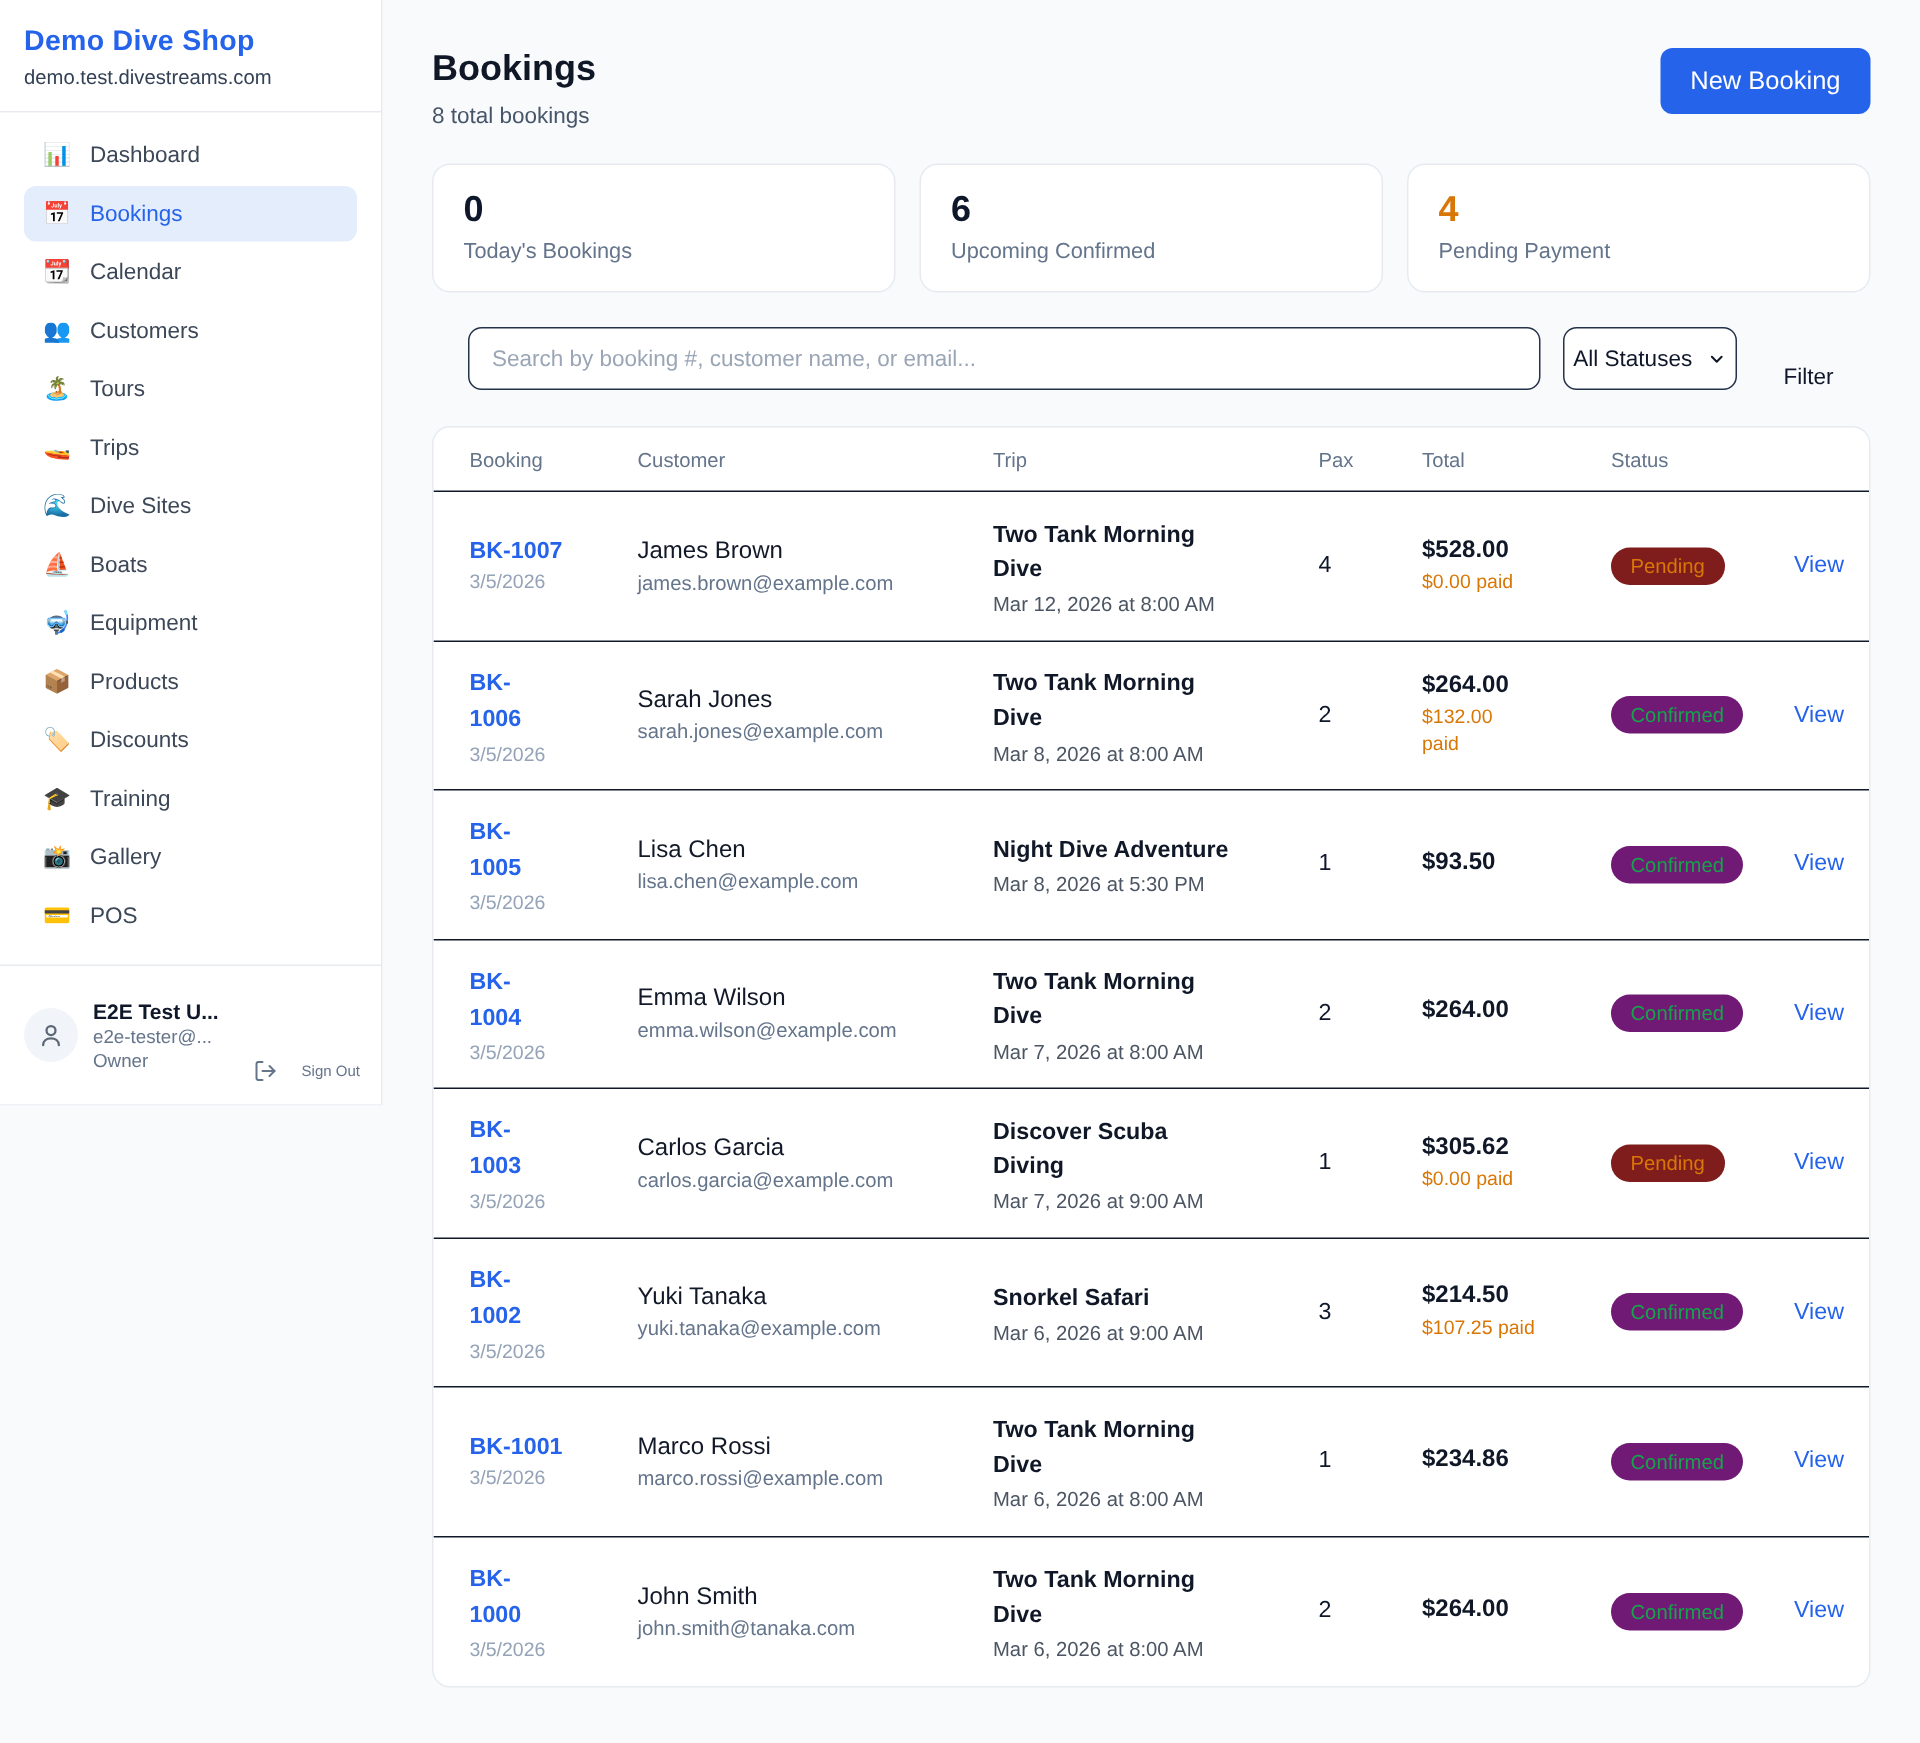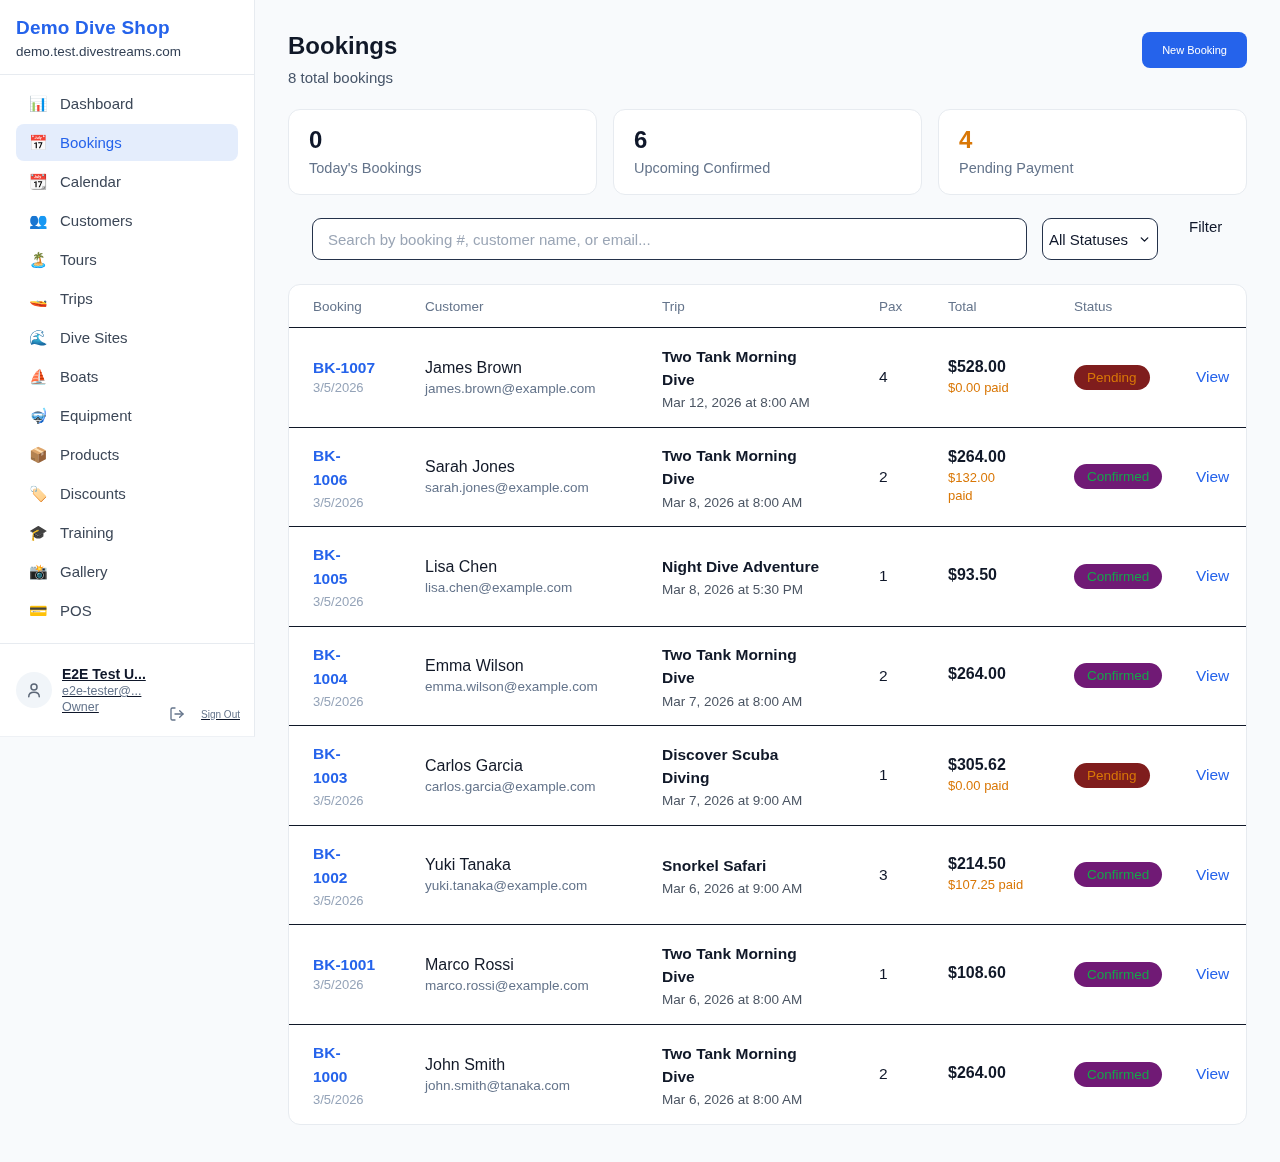--- a/index.html
+++ b/index.html
@@ -31,21 +31,21 @@
     padding: 10px 13px; border-radius: 8px;
     font-size: 15px; color: #3c4757;
     cursor: pointer; margin-bottom: 2px;
   }
   .nav-item .nav-ico { width: 18px; font-size: 15px; line-height: 1; text-align: center; }
   .nav-item.active { background: #e4edfc; color: #2563eb; font-weight: 500; }
 
   .user-box {
     border-top: 1px solid #e7ebf0;
     padding: 14px 14px 14px 16px;
-    display: flex; align-items: center; gap: 10px; text-decoration: underline;
+    display: flex; align-items: center; gap: 10px;
   }
   .avatar {
     width: 36px; height: 36px; border-radius: 50%;
     background: #f1f5f9; flex: 0 0 36px;
     display: flex; align-items: center; justify-content: center;
   }
   .user-info { min-width: 0; }
   .user-name { font-size: 14px; font-weight: 700; color: #0f172a; white-space: nowrap; }
   .user-email, .user-role { font-size: 12.5px; color: #64748b; margin-top: 2px; white-space: nowrap; }
   .signout {
@@ -54,34 +54,34 @@
   }
 
   
   .main { margin-left: 255px; padding: 32px 33px 0 33px; }
 
   .page-head { display: flex; justify-content: space-between; align-items: flex-start; }
   .page-title { font-size: 24px; font-weight: 700; color: #101828; }
   .page-subtitle { font-size: 15px; color: #475569; margin-top: 9px; }
   .btn-primary {
     background: #2563eb; color: #fff; border: none;
-    font-family: inherit; font-size: 11px; font-weight: 500;
+    font-family: inherit; font-size: 17px; font-weight: 500;
     padding: 12px 20px; border-radius: 8px; cursor: pointer;
   }
 
   .stats { display: grid; grid-template-columns: repeat(3, 1fr); gap: 16px; margin-top: 23px; }
   .stat-card {
     background: #fff; border: 1px solid #e7ebf0; border-radius: 12px;
     padding: 16px 20px 18px 20px; min-height: 86px;
   }
   .stat-value { font-size: 24px; font-weight: 700; color: #0f172a; }
   .stat-value.orange { color: #d97706; }
   .stat-label { font-size: 14.5px; color: #64748b; margin-top: 6px; }
 
-  .filter-row { display: flex; align-items: flex-start; margin-top: 23px; padding-left: 24px; }
+  .filter-row { display: flex; align-items: flex-end; margin-top: 23px; padding-left: 24px; }
   .search-input {
     flex: 0 0 715px; height: 42px;
     border: 1.5px solid #24324a; border-radius: 9px;
     padding: 0 15px; font-family: inherit; font-size: 15px;
     color: #0f172a; background: #fff; outline: none;
   }
   .search-input::placeholder { color: #9aa5b5; }
   .status-select {
     margin-left: 15px; height: 42px; width: 116px;
     border: 1.5px solid #24324a; border-radius: 9px; background: #fff;
@@ -436,21 +436,21 @@
       <div>
         <div class="cust-name">Marco Rossi</div>
         <div class="cust-email">marco.rossi@example.com</div>
       </div>
       <div class="c-trip">
         <div class="trip-name">Two Tank Morning Dive</div>
         <div class="trip-time">Mar 6, 2026 at 8:00 AM</div>
       </div>
       <div class="c-pax">1</div>
       <div>
-        <div class="total-amt">$108.60</div>
+        <div class="total-amt">$234.86</div>
         <div class="total-paid"></div>
       </div>
       <div>
         <span class="badge" data-status="Confirmed">Confirmed</span>
       </div>
       <div>
         <a class="view-link">View</a>
       </div>
     </div>
 

